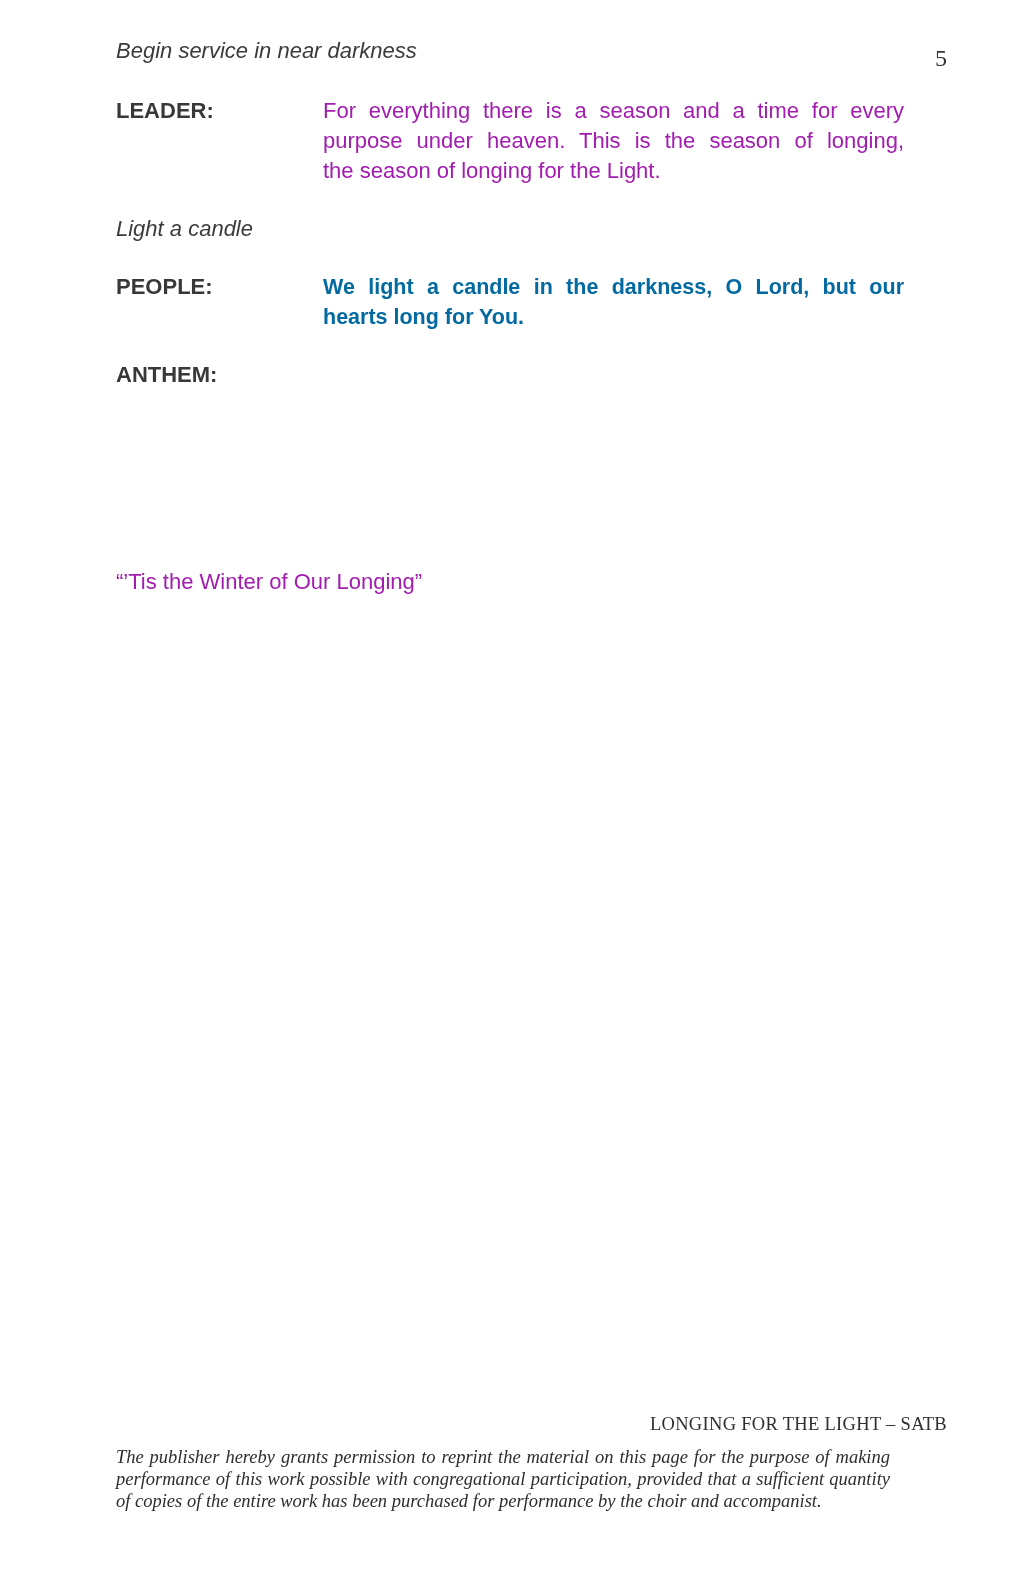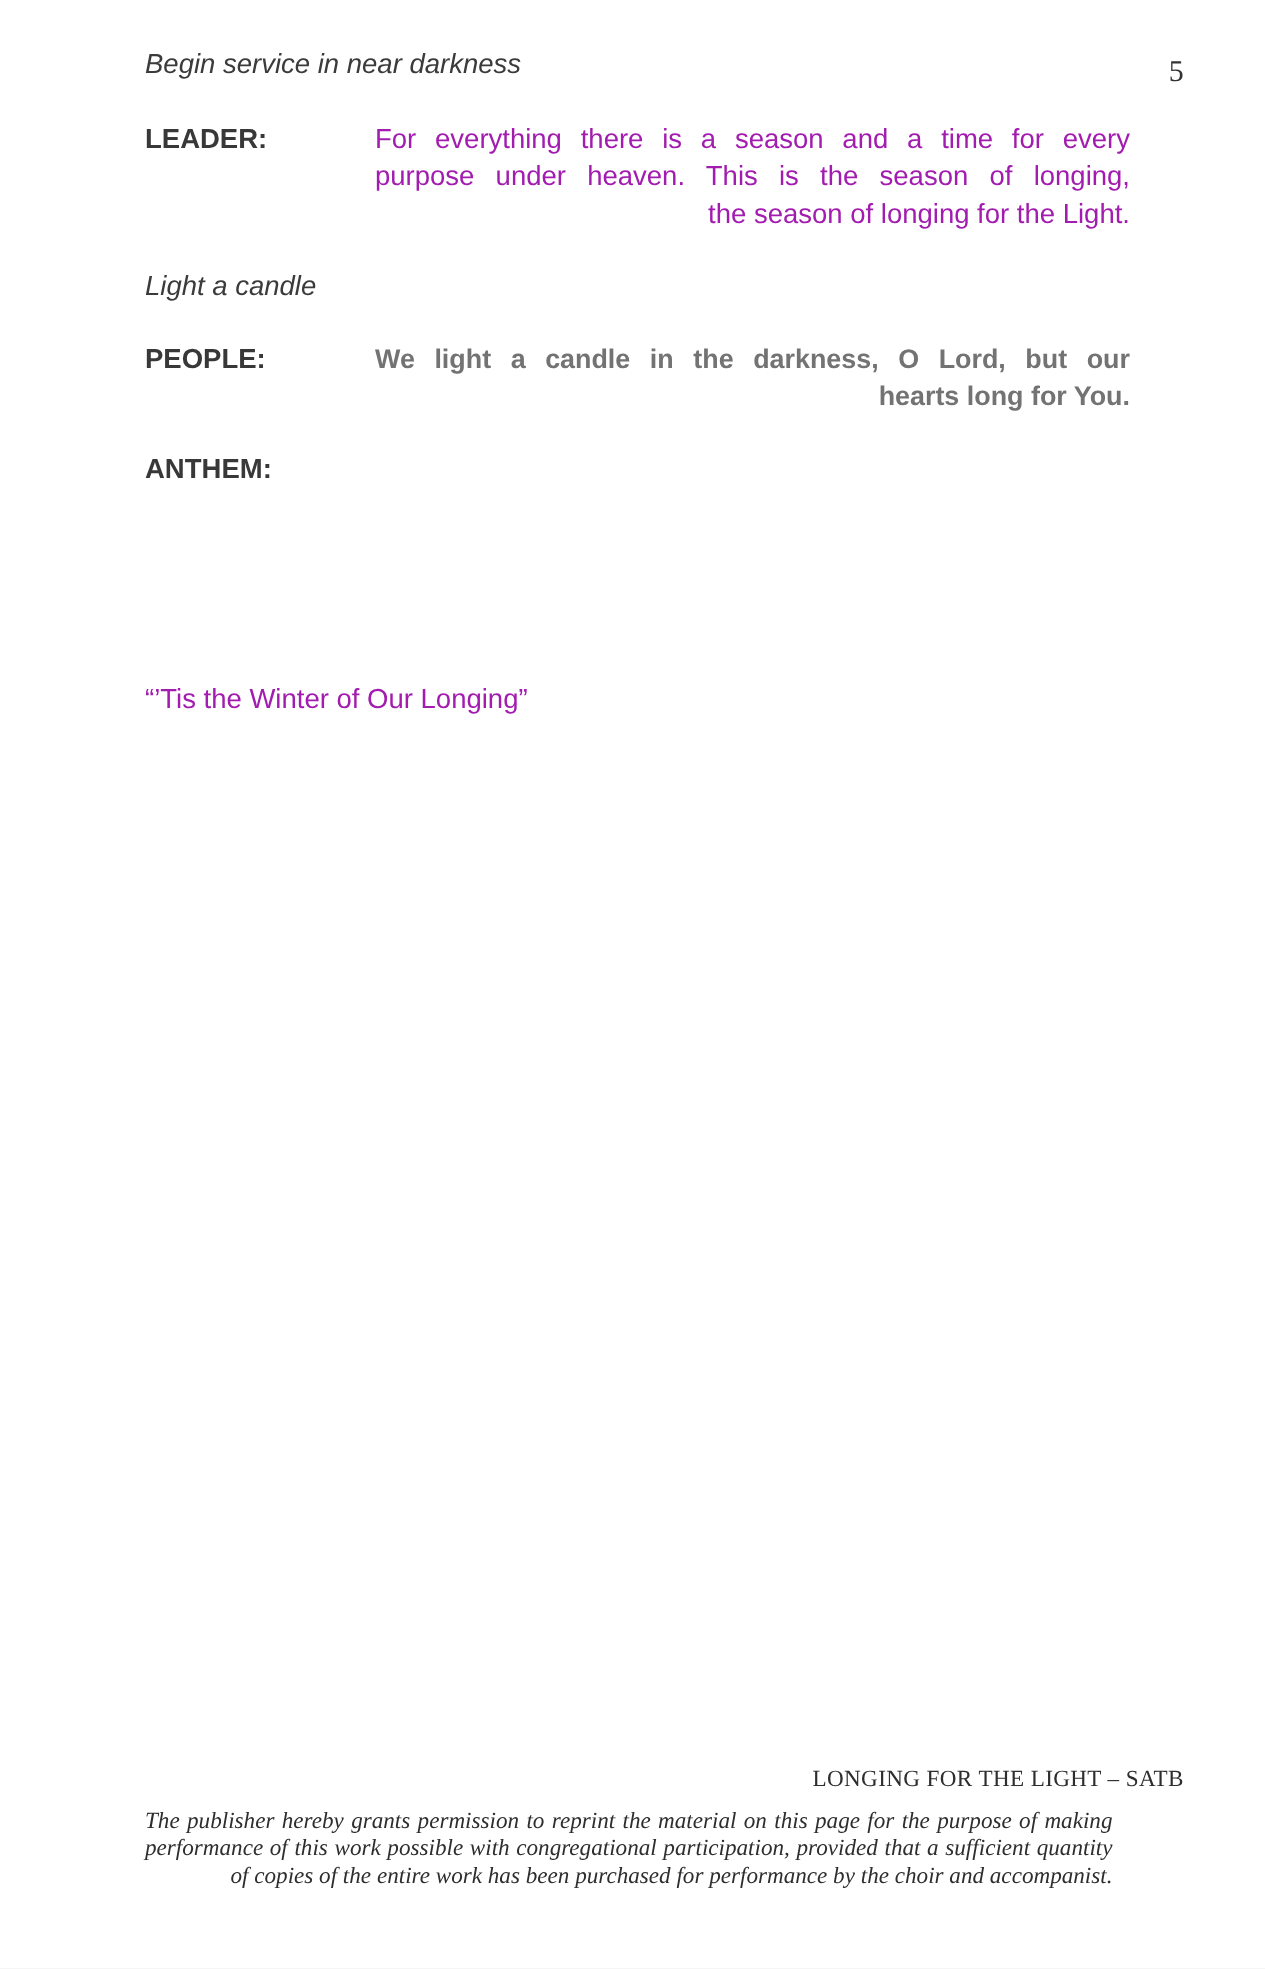--- a/index.html
+++ b/index.html
@@ -38,20 +38,21 @@
     font-size: 22px;
     line-height: 30px;
     font-weight: 400;
     color: #3b3b3b;
   }
   .dir-1 { margin-top: 36px; }
   .dir-2 { margin-top: 28px; }
   .entry {
     display: flex;
     align-items: flex-start;
+    gap: 23px;
   }
   .entry-leader { margin-top: 30px; }
   .entry-people { margin-top: 28px; }
   .entry-anthem { margin-top: 28px; flex-direction: column; }
   .entry .label {
     flex: 0 0 184px;
     width: 184px;
     font-weight: 700;
     font-size: 22px;
     line-height: 30px;
@@ -59,28 +60,28 @@
   }
   .entry .speech {
     flex: 1;
     font-size: 22px;
     line-height: 30px;
     color: #a21caf;
   }
   .speech.bold {
     font-weight: 700;
     font-size: 21.5px;
-    color: #737373;
+    color: #0369a1;
   }
   .jline {
     text-align: justify;
     text-align-last: justify;
   }
   .nline {
-    text-align: right;
+    text-align: left;
   }
   .notice {
     position: absolute;
     left: 116px;
     top: 1446px;
     width: 774px;
     font-family: "Liberation Serif", "DejaVu Serif", serif;
     font-style: italic;
     font-size: 18.5px;
     line-height: 22px;

